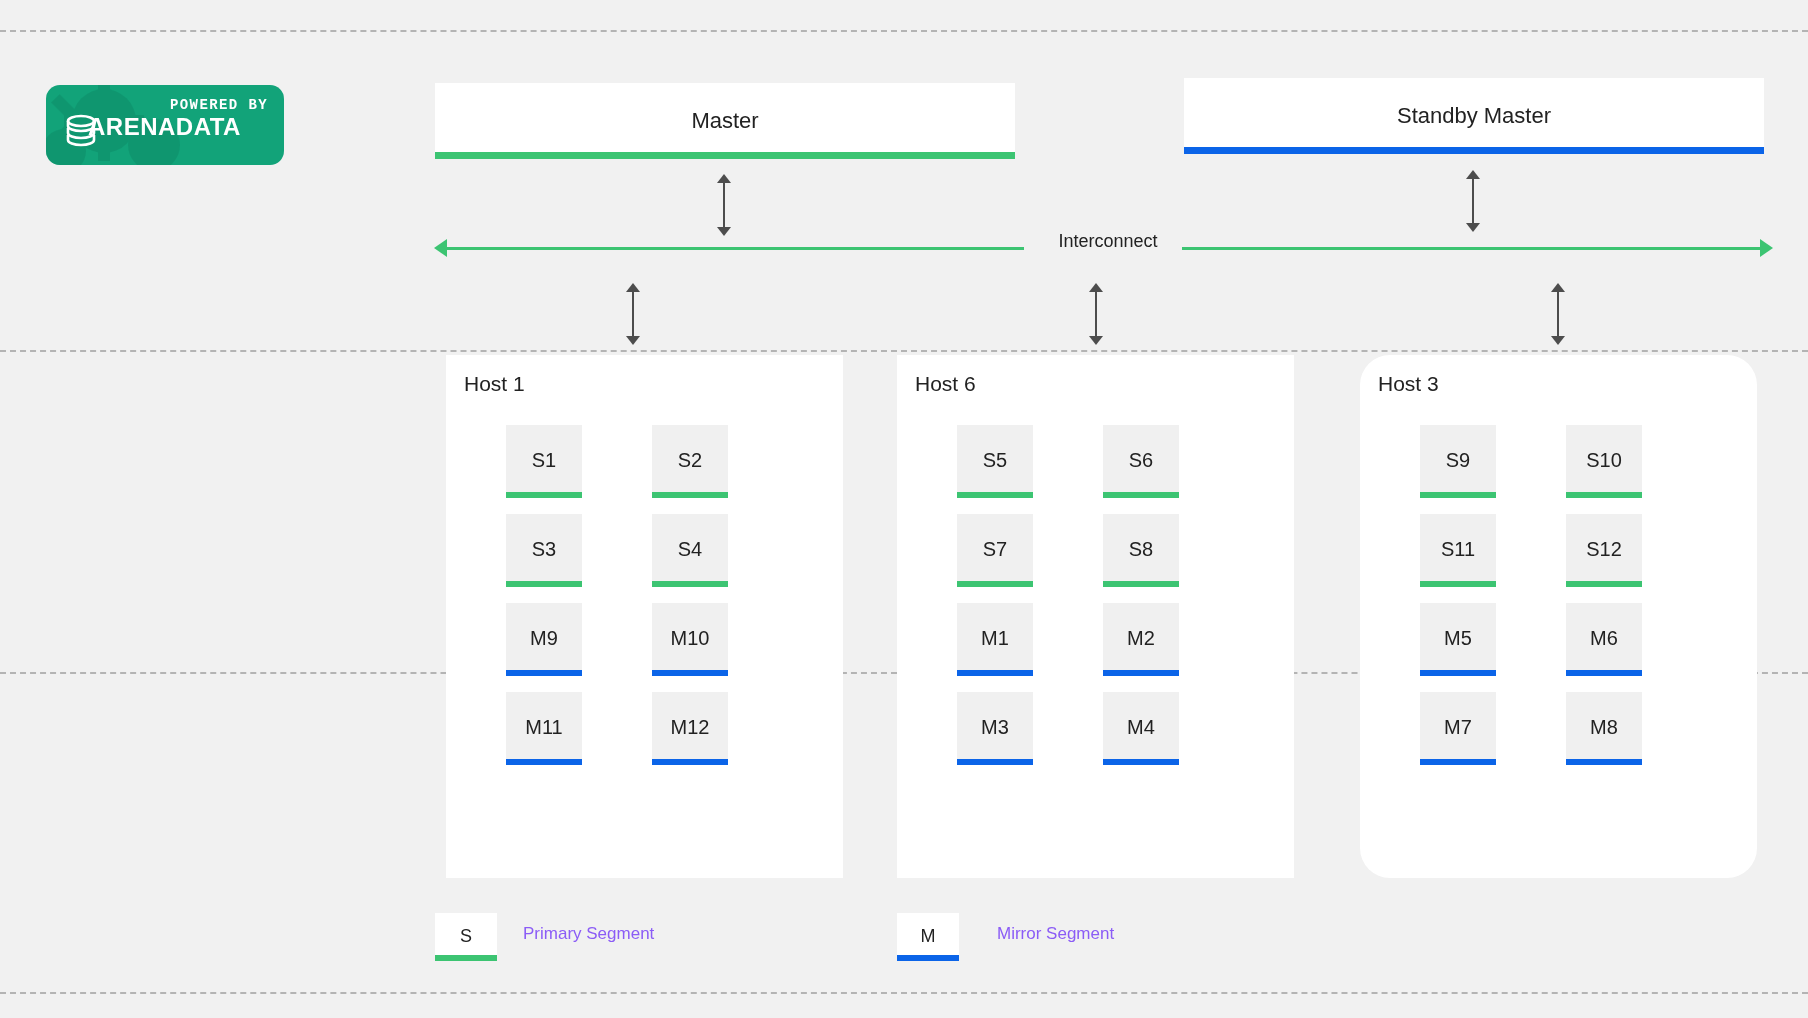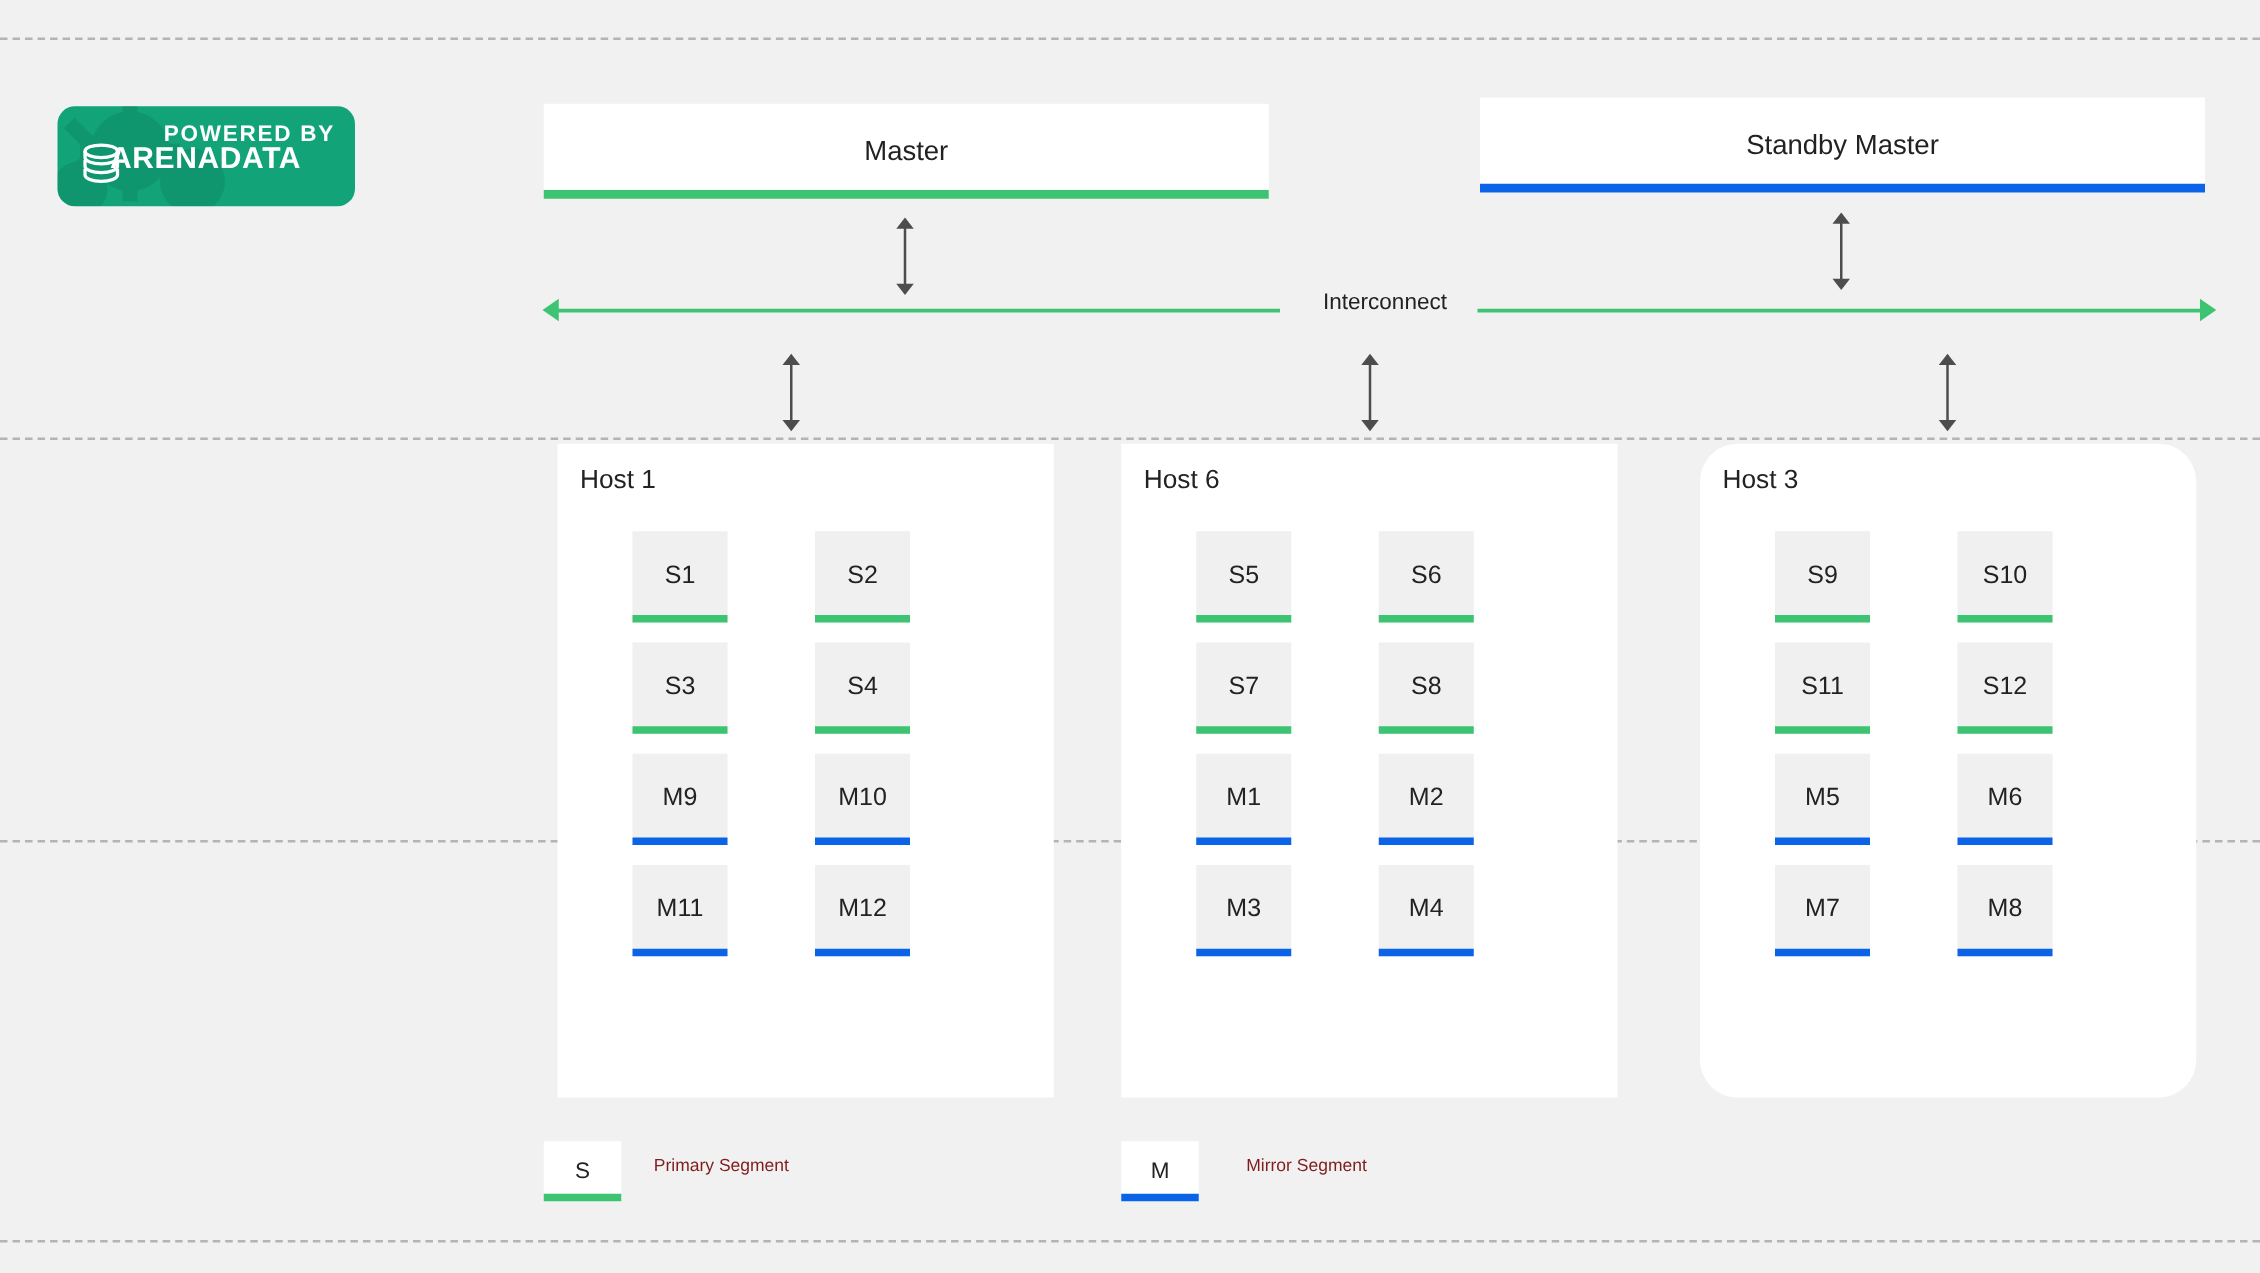--- a/index.html
+++ b/index.html
@@ -51,24 +51,25 @@
   }
   .logo .brandwrap {
     position: absolute;
     left: 18px; top: 10px;
     width: 210px; height: 60px;
   }
   .logo .powered {
     position: absolute;
     right: 6px;
     top: 2px;
-    font-size: 18px;
+    font-size: 14px;
     font-weight: bold;
     letter-spacing: 1.4px;
     color: #ffffff;
+    font-family: Liberation Mono, monospace;
   }
   .logo .wordmark {
     position: absolute;
     left: 24px;
     top: 18px;
     font-size: 24px;
     font-weight: bold;
     letter-spacing: .5px;
     color: #ffffff;
   }
@@ -250,23 +251,23 @@
   .legend-item .chip .chip-bar {
     position: absolute;
     left: 0; bottom: 0;
     width: 100%;
     height: 6px;
   }
   .legend-item .legend-text {
     position: absolute;
     left: 88px;
     top: 11px;
-    font-size: 14px;
+    font-size: 17px;
     white-space: nowrap;
-    color: #7f1d1d;
+    color: #8b5cf6;
   }
   #legend-mirror .legend-text { left: 100px; }
 </style>
 </head>
 <body>
 
 <div id="canvas">
 
   <div class="guide g1"></div>
   <div class="guide g2"></div>

